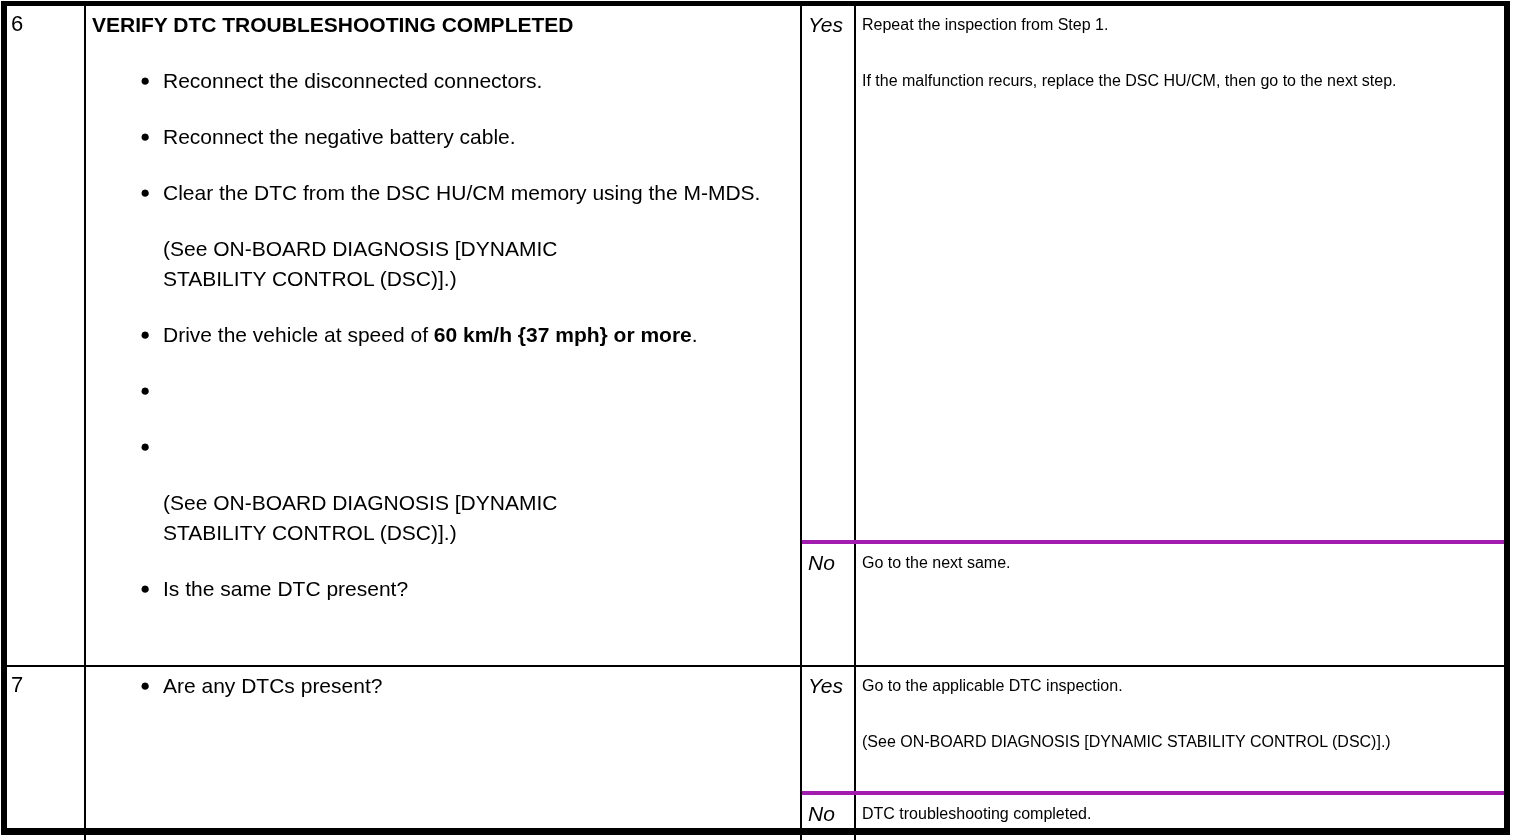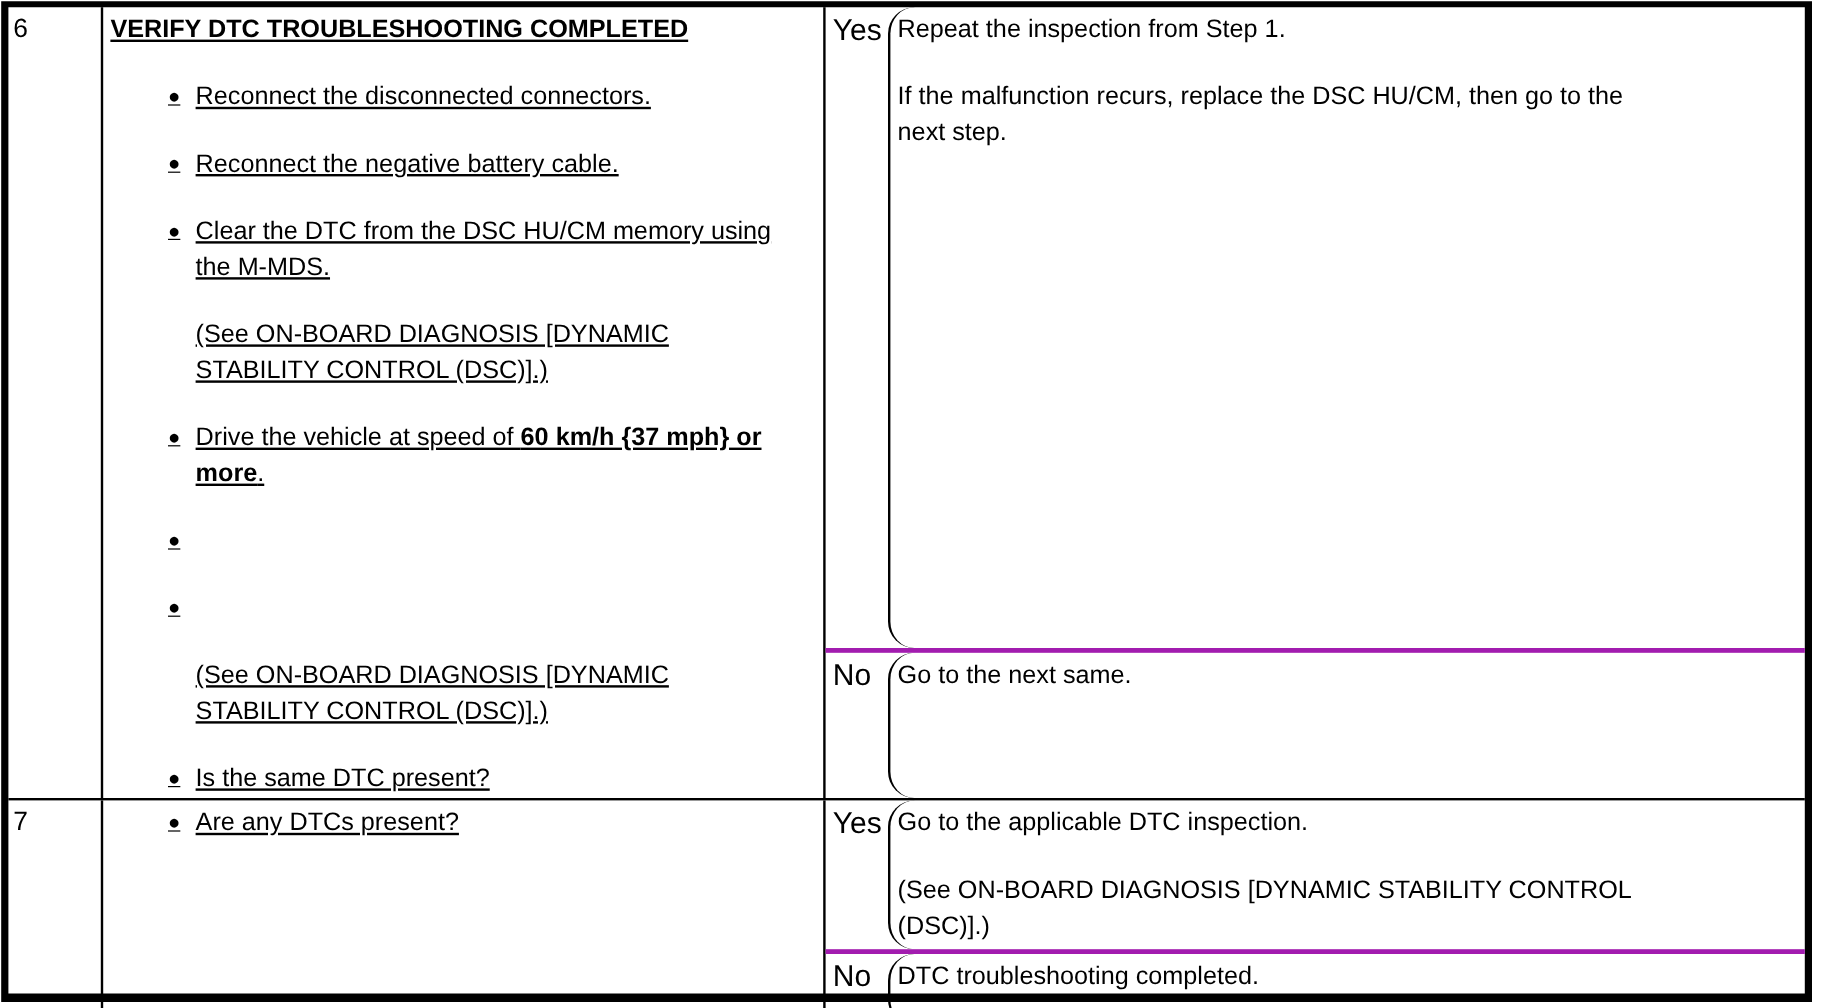--- a/index.html
+++ b/index.html
@@ -23,44 +23,44 @@
   .trow-6 { height: 659px; }
   .trow-7 { flex: 1; border-top: 2px solid #000; }
 
   .cell { box-sizing: border-box; overflow: hidden; }
   .step-cell {
     width: 77px; flex: none;
     padding: 3px 2px 0 4px;
     font-size: 22px; line-height: 30px;
   }
   .inspection-cell {
-    width: 602px; flex: none;
+    width: 716px; flex: none;
     border-left: 2px solid #000;
     padding: 4px 10px 0 6px;
-    font-size: 21px; line-height: 30px; text-decoration: underline;
+    font-size: 21px; line-height: 30px;
   }
   .results-col {
     flex: 1; border-left: 2px solid #000;
     display: flex; flex-direction: column;
     box-sizing: border-box;
   }
   .result-row { display: flex; box-sizing: border-box; flex: none; }
   .result-row.second { border-top: 4px solid #a21caf; flex: 1; }
   .trow-6 .result-row.first { height: 534px; }
   .trow-7 .result-row.first { height: 124px; }
   .yn-cell {
     width: 52px; flex: none; box-sizing: border-box;
     padding: 4px 2px 0 6px;
-    font-size: 25px; line-height: 30px;
+    font-size: 21px; line-height: 30px; font-style: italic;
   }
   .action-cell {
     flex: 1; box-sizing: border-box;
     border-left: 2px solid #000;
     padding: 4px 6px 0 6px;
-    font-size: 21px; line-height: 30px; border-radius: 22px;
+    font-size: 16px; line-height: 30px;
   }
   .action-cell .para { margin: 0 0 26px 0; max-width: 645px; }
 
   .insp-title {
     font-weight: bold; font-size: 21px; line-height: 30px;
     margin: 0 0 26px 0; white-space: nowrap;
   }
   .item { margin: 0 0 26px 0; }
   .bullet-item { display: flex; padding-left: 48px; }
   .bullet {

